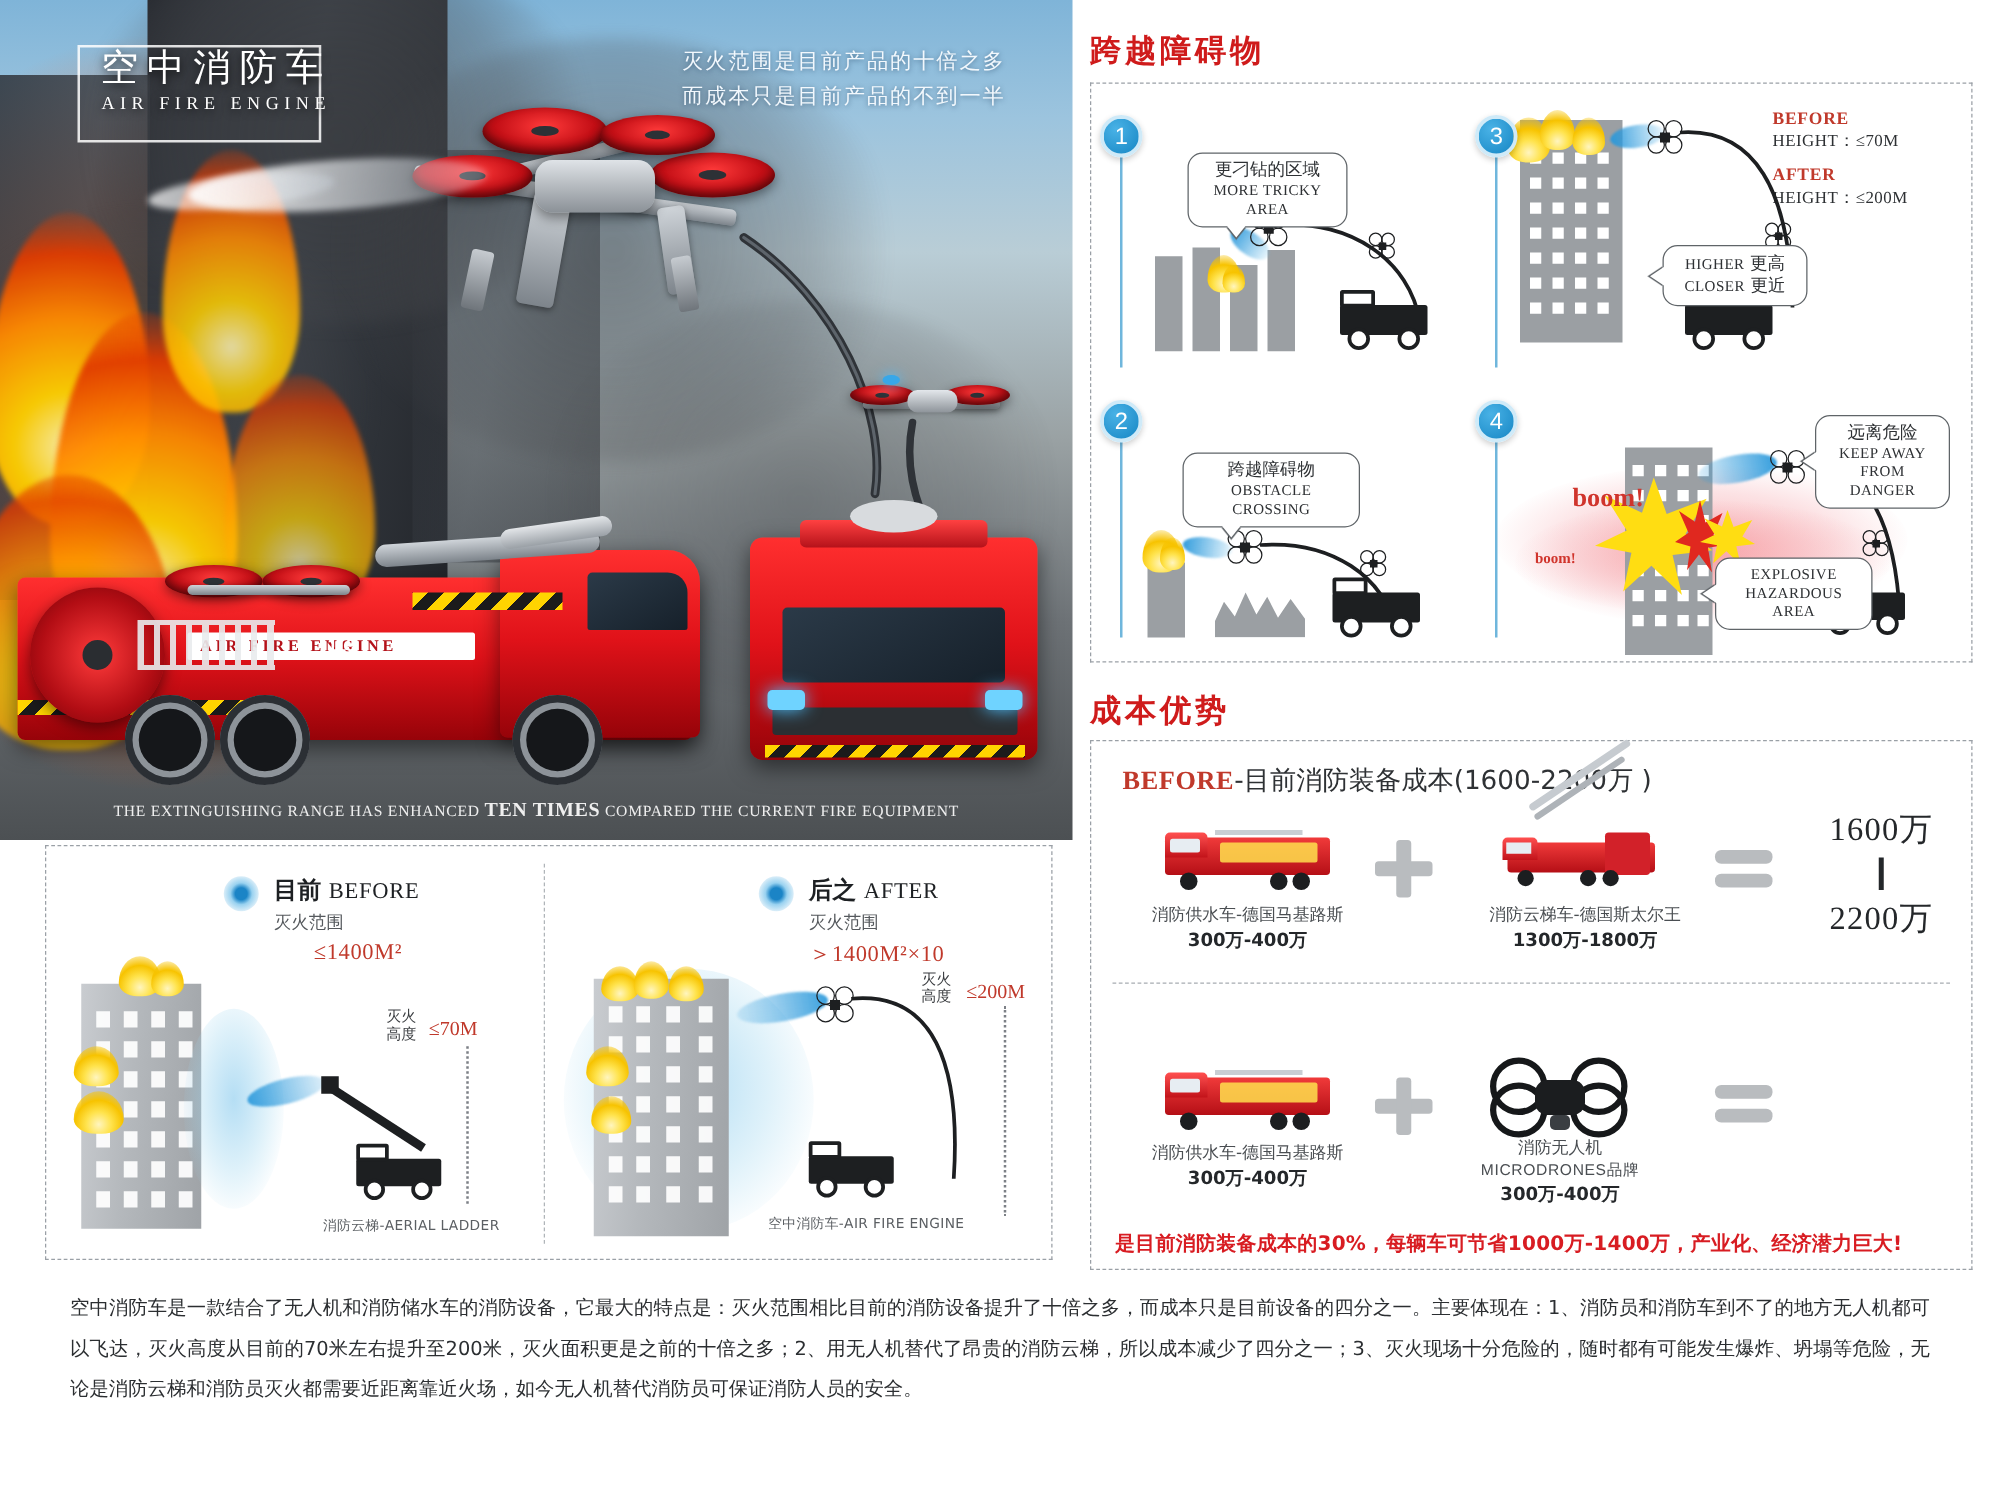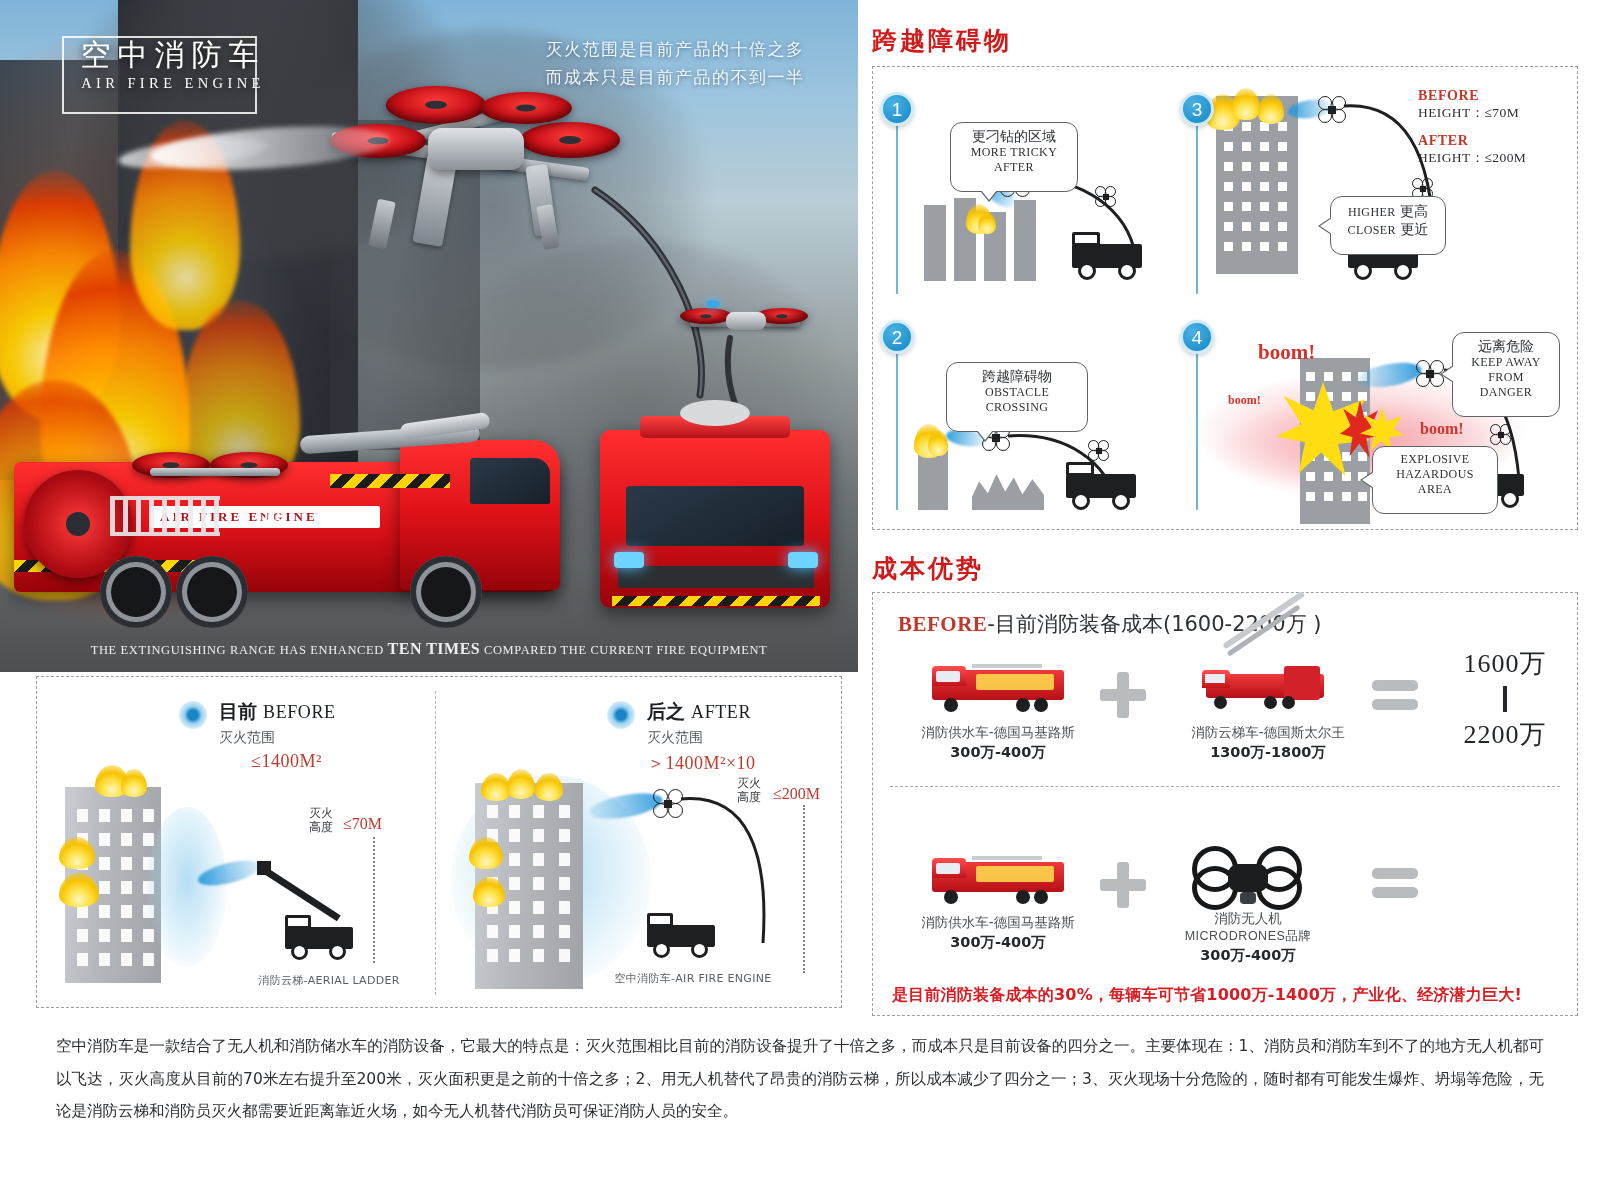--- a/index.html
+++ b/index.html
@@ -93,21 +93,21 @@
     position:absolute; width:34px; height:34px; border-radius:50%;
     background:radial-gradient(circle at 35% 30%, #49b2e6, #1686c4);
     border:3px solid #cfeaf8; color:#fff; font-size:19px; line-height:30px;
     text-align:center; font-family:"Liberation Sans",sans-serif;
     box-shadow:0 2px 5px rgba(0,0,0,.2); z-index:4;
   }
   .badge-stem { position:absolute; width:2px; background:#6fb6dc; z-index:3; }
 
   .callout {
     position:absolute; border:1.6px solid #5f6468; border-radius:12px; background:#fff;
-    padding:5px 10px 16px; text-align:center; color:#2e3134; z-index:5;
+    padding:5px 10px 6px; text-align:center; color:#2e3134; z-index:5;
   }
   .callout .cn { font-size:14px; font-family:"DejaVu Sans",sans-serif; line-height:1.2; }
   .callout .en { font-size:12px; font-family:"Liberation Serif",serif; letter-spacing:.4px; line-height:1.25; }
   .callout .row { white-space:nowrap; }
   .tail-down::after{ content:""; position:absolute; left:30px; bottom:-9px; width:0;height:0;
     border-left:8px solid transparent; border-right:8px solid transparent; border-top:10px solid #fff;
     filter: drop-shadow(0 2px 0 #5f6468); }
   .tail-left::before{ content:""; position:absolute; left:-11px; top:50%; transform:translateY(-50%);
     width:0;height:0;border-top:8px solid transparent;border-bottom:8px solid transparent;
     border-right:12px solid #fff; filter: drop-shadow(-2px 0 0 #5f6468); }
@@ -124,21 +124,21 @@
     background:radial-gradient(circle at 50% 78%, #fff5bf 0%, #ffe34d 30%, #f7c300 58%, rgba(255,160,0,0) 100%);
     border-radius:50% 50% 44% 44% / 66% 66% 34% 34%; }
   .sjet { position:absolute; background:linear-gradient(90deg, rgba(41,152,219,.95), rgba(120,200,240,.15));
     border-radius:50%; filter:blur(1px); }
   .curve { position:absolute; }
 
   .ba-note { position:absolute; font-family:"Liberation Serif",serif; }
   .ba-note .k { color:#c0392b; font-weight:bold; font-size:14px; letter-spacing:.6px; }
   .ba-note .v { color:#2e3134; font-size:13.5px; letter-spacing:.4px; }
 
-  .boom { position:absolute; color:#d0342c; font-family:"Liberation Serif",serif; font-weight:bold; }
+  .boom { position:absolute; color:#d0342c; font-family:"Liberation Serif",serif; font-weight:bold;margin-top:46px; }
   .blast { position:absolute;
     background: radial-gradient(ellipse at center, rgba(240,80,90,.38) 0%, rgba(240,110,120,.20) 45%, rgba(255,160,170,0) 72%);
     border-radius:50%; }
   .star {
     position:absolute; background:#ffdd12;
     clip-path: polygon(50% 0%,61% 31%,95% 18%,77% 48%,100% 62%,66% 66%,74% 100%,48% 75%,24% 97%,31% 64%,0 58%,27% 45%,8% 15%,40% 30%);
   }
   .star.red { background:#e0281f; }
 
   
@@ -301,21 +301,21 @@
   </div>
 
   <div class="sect-head" style="left:872px;top:24px;">跨越障碍物</div>
 
   <div class="dashbox" style="left:872px;top:66px;width:706px;height:464px;"></div>
 
   <div class="badge" style="left:880px;top:92px;">1</div>
   <div class="badge-stem" style="left:896px;top:124px;height:170px;"></div>
   <div class="callout tail-down" style="left:950px;top:122px;width:128px;">
     <div class="cn">更刁钻的区域</div>
-    <div class="en">MORE TRICKY AFTER</div>
+    <div class="en">MORE TRICKY AREA</div>
   </div>
   <div>
     <div class="gbldg" style="left:924px;top:205px;width:22px;height:76px;"></div>
     <div class="gbldg" style="left:954px;top:198px;width:22px;height:83px;"></div>
     <div class="gbldg" style="left:984px;top:212px;width:22px;height:69px;"></div>
     <div class="gbldg" style="left:1014px;top:200px;width:22px;height:81px;"></div>
     <div class="sflame" style="left:966px;top:204px;width:26px;height:30px;"></div>
     <div class="sflame" style="left:978px;top:212px;width:18px;height:22px;"></div>
     <div class="sjet" style="left:982px;top:186px;width:36px;height:18px;transform:rotate(35deg);"></div>
     <div class="mini-drone" style="left:1000px;top:168px;">

